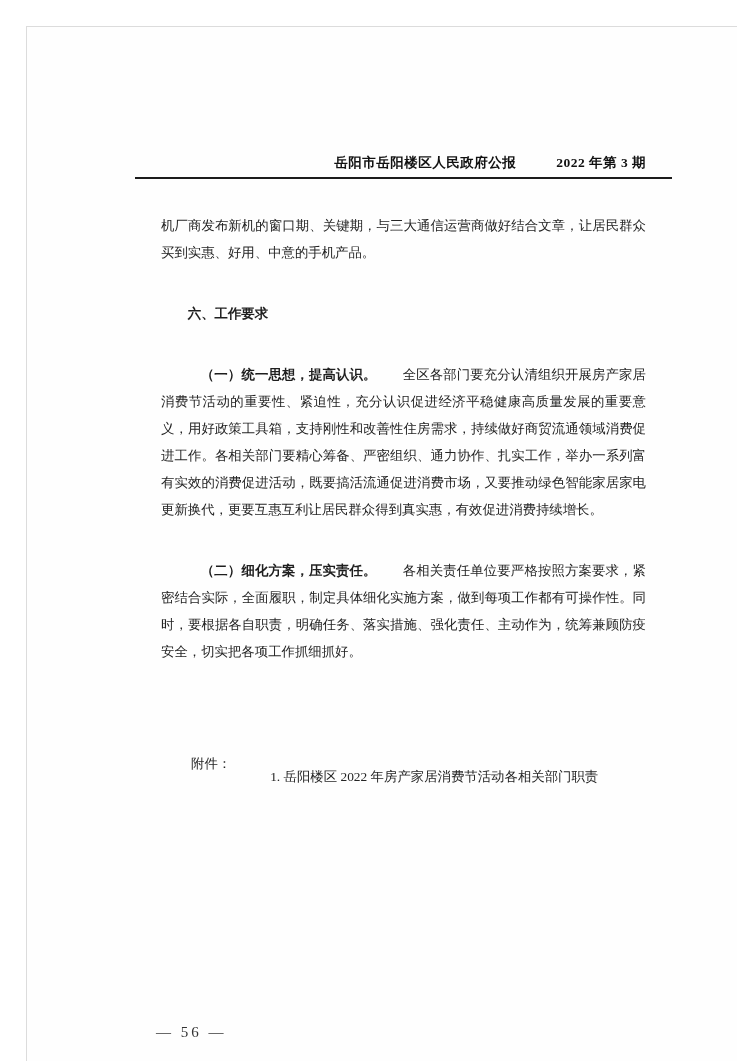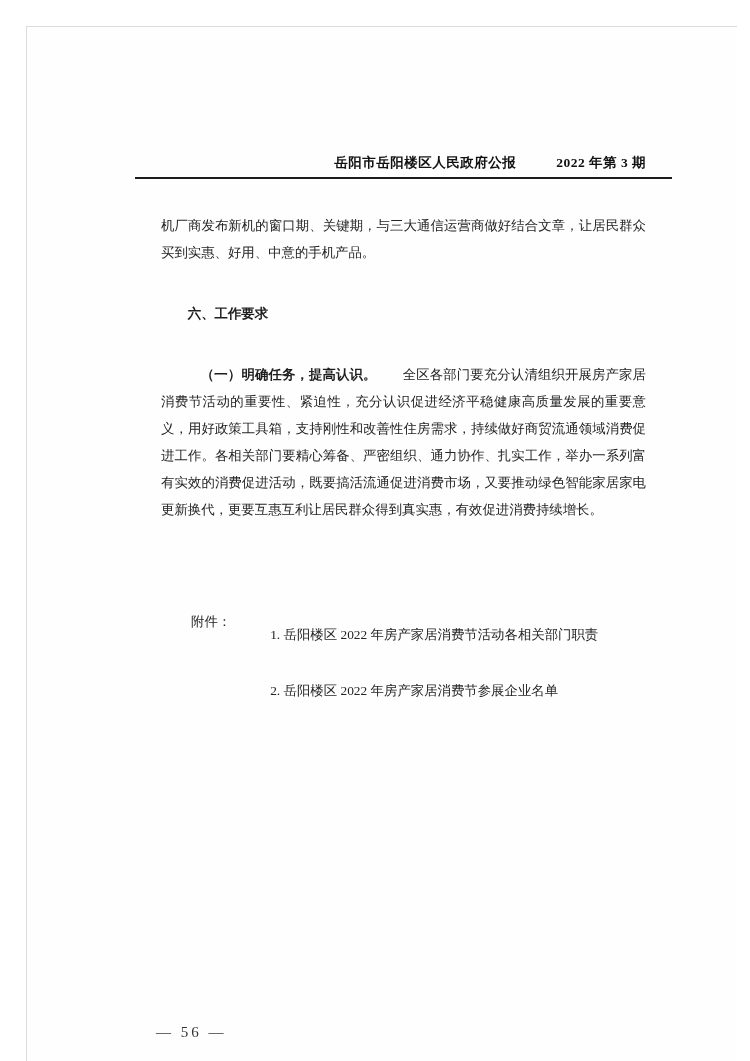--- a/index.html
+++ b/index.html
@@ -84,29 +84,29 @@
     <div class="gazette-header">
       <span>岳阳市岳阳楼区人民政府公报</span><span class="issue">2022 年第 3 期</span>
     </div>
 
     <div class="doc-body">
 
       <p class="continuation">机厂商发布新机的窗口期、关键期，与三大通信运营商做好结合文章，让居民群众买到实惠、好用、中意的手机产品。</p>
 
       <p class="spaced section-heading">六、工作要求</p>
 
-      <p class="spaced"><span class="lead">（一）明确任务，提高认识。</span><span>全区各部门要充分认清组织开展房产家居消费节活动的重要性、紧迫性，充分认识促进经济平稳健康高质量发展的重要意义，用好政策工具箱，支持刚性和改善性住房需求，持续做好商贸流通领域消费促进工作。各相关部门要精心筹备、严密组织、通力协作、扎实工作，举办一系列富有实效的消费促进活动，既要搞活流通促进消费市场，又要推动绿色智能家居家电更新换代，更要互惠互利让居民群众得到真实惠，有效促进消费持续增长。</span></p>
+      <p class="spaced"><span class="lead">（一）统一思想，提高认识。</span><span>全区各部门要充分认清组织开展房产家居消费节活动的重要性、紧迫性，充分认识促进经济平稳健康高质量发展的重要意义，用好政策工具箱，支持刚性和改善性住房需求，持续做好商贸流通领域消费促进工作。各相关部门要精心筹备、严密组织、通力协作、扎实工作，举办一系列富有实效的消费促进活动，既要搞活流通促进消费市场，又要推动绿色智能家居家电更新换代，更要互惠互利让居民群众得到真实惠，有效促进消费持续增长。</span></p>
 
+      <p class="spaced"><span class="lead">（二）细化方案，压实责任。</span><span>各相关责任单位要严格按照方案要求，紧密结合实际，全面履职，制定具体细化实施方案，做到每项工作都有可操作性。同时，要根据各自职责，明确任务、落实措施、强化责任、主动作为，统筹兼顾防疫安全，切实把各项工作抓细抓好。</span></p>
 
 
       <div class="attachments">
         <span class="att-label">附件：</span>
         <div class="att-items">
           <div>1. 岳阳楼区 2022 年房产家居消费节活动各相关部门职责</div>
-          <div>2. 岳阳楼区 2022 年房产家居消费节参展企业名单</div>
         </div>
       </div>
 
     </div>
   </div>
 
   <div class="page-number">— 56 —</div>
 
 </div>
 

